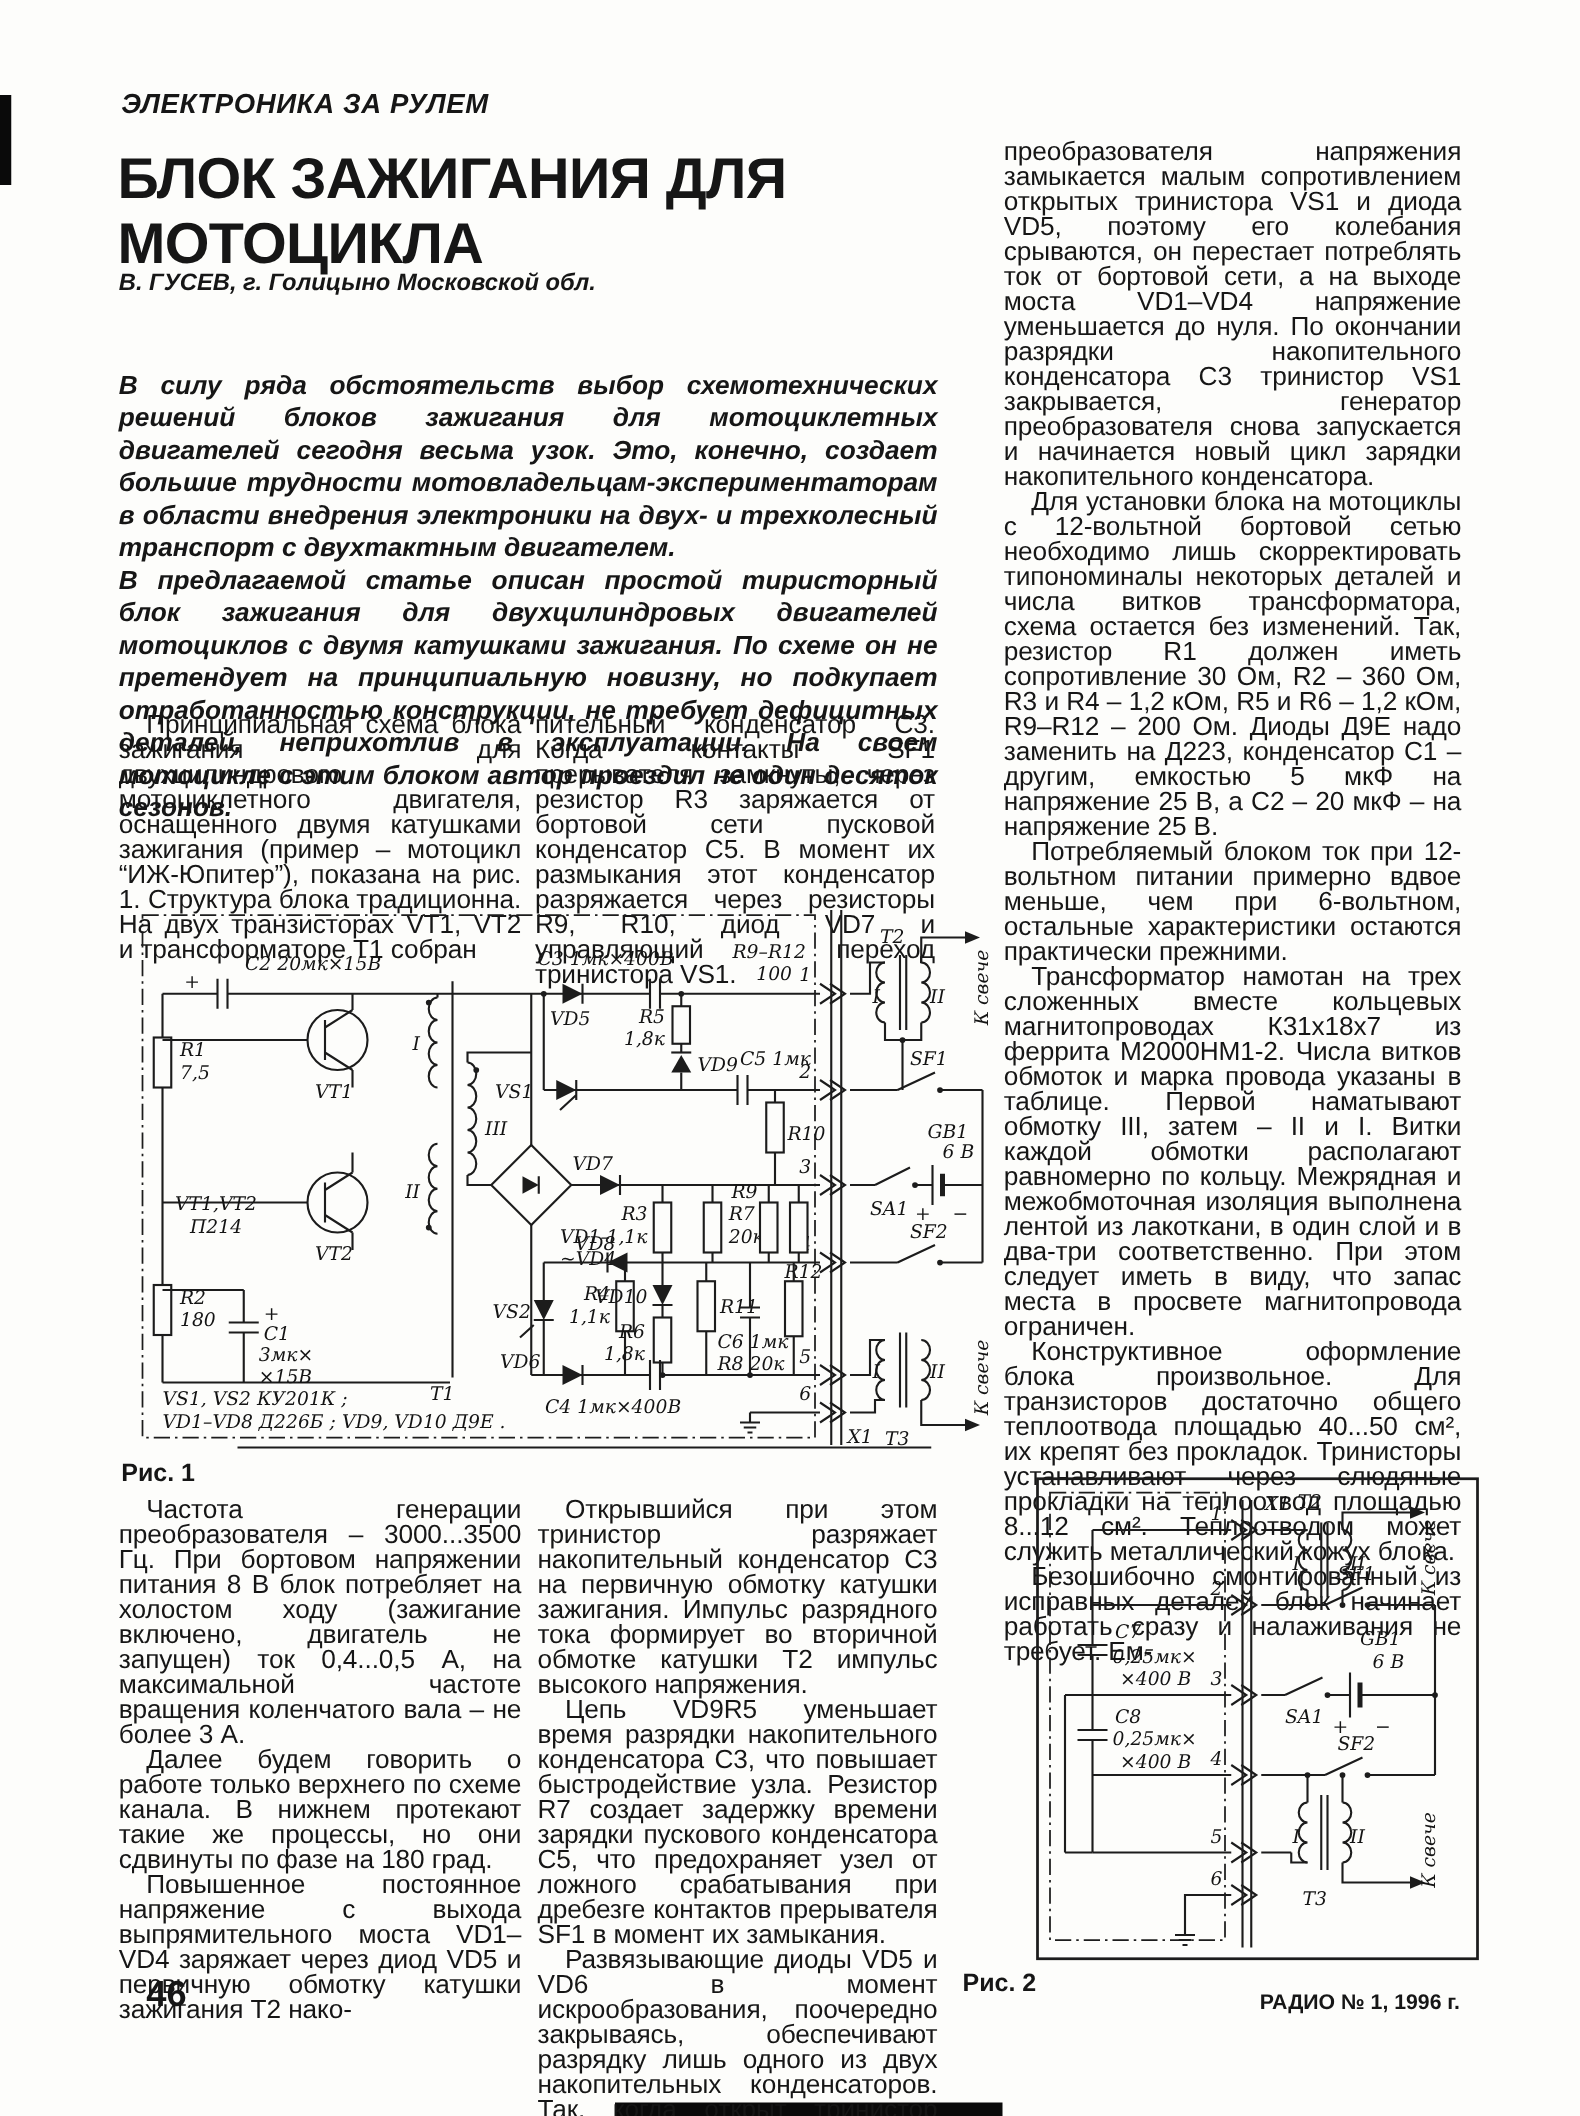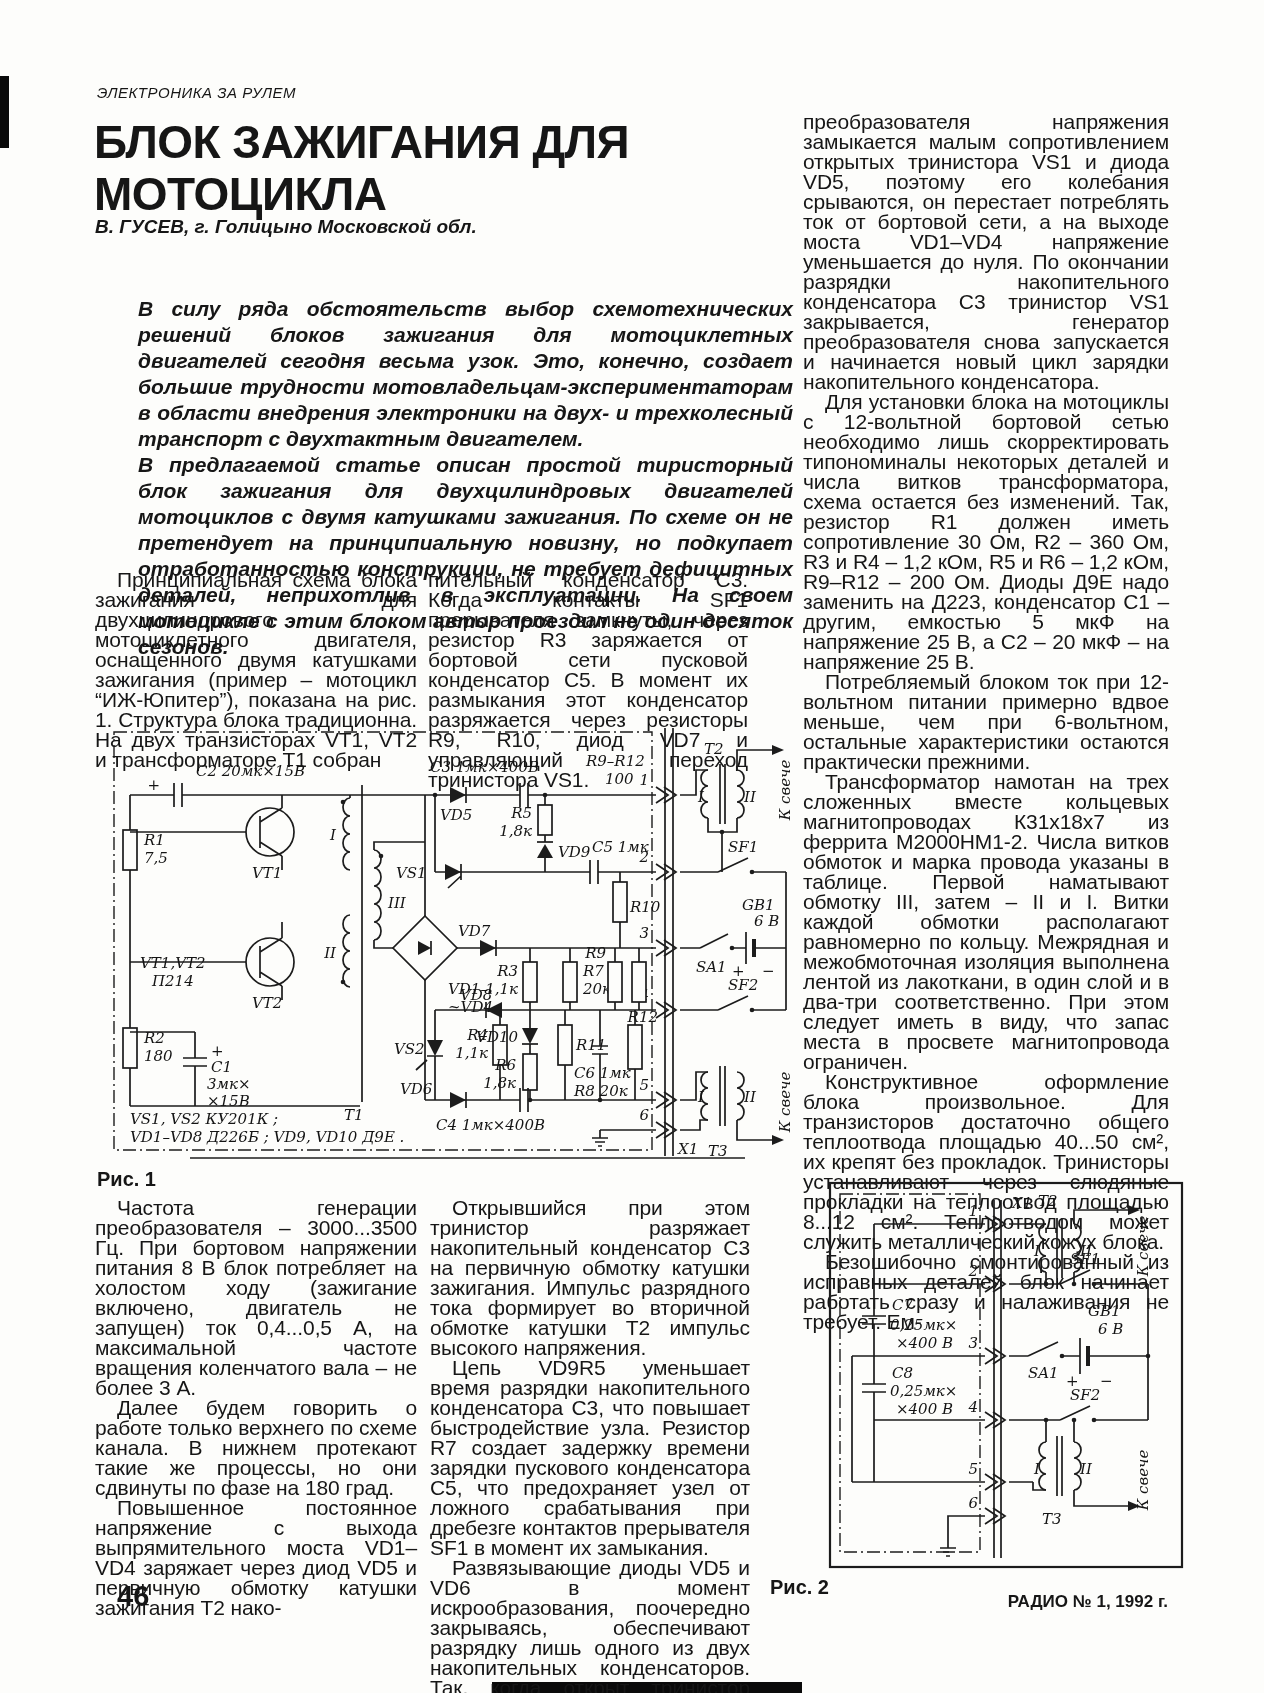--- a/index.html
+++ b/index.html
@@ -1,23 +1,23 @@
 <!DOCTYPE html>
 <html><head>
 <meta charset="utf-8">
 <style>
   html,body{margin:0;padding:0;background:#e8e8e4;}
   .page{position:relative;width:1264px;height:1693px;background:#fdfdfb;overflow:hidden;
         font-family:"Liberation Sans",sans-serif;color:#161616;}
   .artifact{position:absolute;background:#0a0a0a;}
-  .kicker{position:absolute;left:97px;top:84px;font-size:15px;font-weight:normal;font-style:italic;letter-spacing:.5px;}
+  .kicker{position:absolute;left:97px;top:70px;font-size:22px;font-weight:bold;font-style:italic;letter-spacing:.5px;}
   .title{position:absolute;left:94px;top:116px;font-size:46px;line-height:52px;font-weight:bold;letter-spacing:-.5px;margin:0;}
   .author{position:absolute;left:95px;top:216px;font-size:19px;font-weight:bold;font-style:italic;}
   .lead{position:absolute;left:95px;top:296px;width:655px;font-size:21px;line-height:26px;
-        font-weight:bold;font-style:italic;text-align:justify;margin-left:43px;}
+        font-weight:bold;font-style:italic;text-align:justify;}
   .lead p{margin:0;}
   .col{position:absolute;text-align:justify;}
   .col p{margin:0;text-indent:22px;font-size:21px;line-height:20px;letter-spacing:-.1px;}
   .col p.noind{text-indent:0;}
   .col-lt{left:95px;top:570px;width:322px;}
   .col-mt{left:428px;top:570px;width:320px;}
   .col-r{left:803px;top:112px;width:366px;}
   .col-lb{left:95px;top:1198px;width:322px;}
   .col-mb{left:430px;top:1198px;width:320px;}
   .figwrap{position:absolute;}
@@ -359,15 +359,15 @@
       <text class="lbl tm" x="320" y="300" transform="rotate(-90 320 300)">К свече</text>
       <text class="lbl" x="214" y="344">T3</text>
       <text class="lbl te" x="212" y="294">I</text>
       <text class="lbl" x="252" y="294">II</text>
     </g>
   </svg>
   </div>
   <div class="figcap" style="left:770px;top:1576px;">Рис. 2</div>
 
   <div class="footer-num">46</div>
-  <div class="footer-ref">РАДИО № 1, 1992 г.</div>
+  <div class="footer-ref">РАДИО № 1, 1996 г.</div>
 
 </div>
 
 </body></html>

